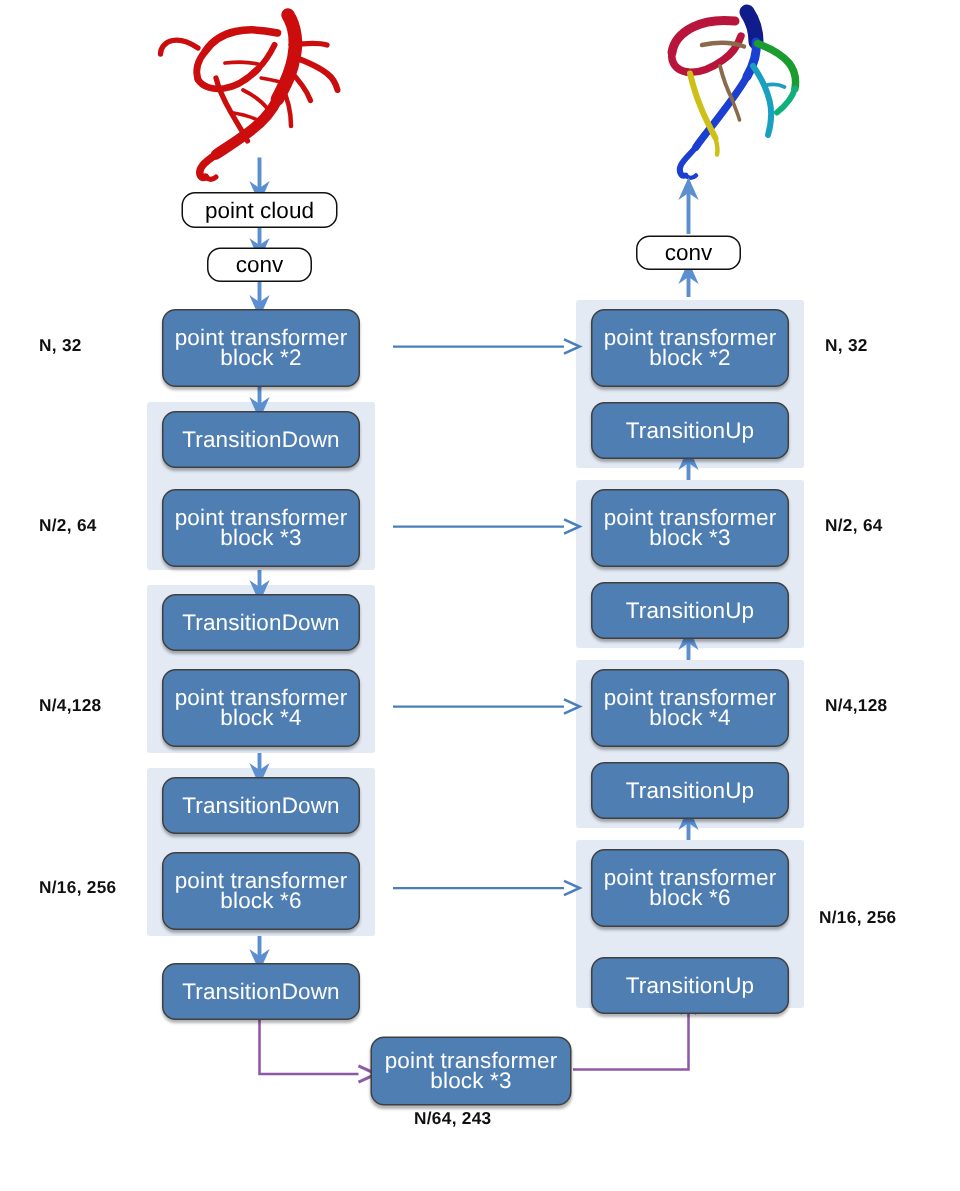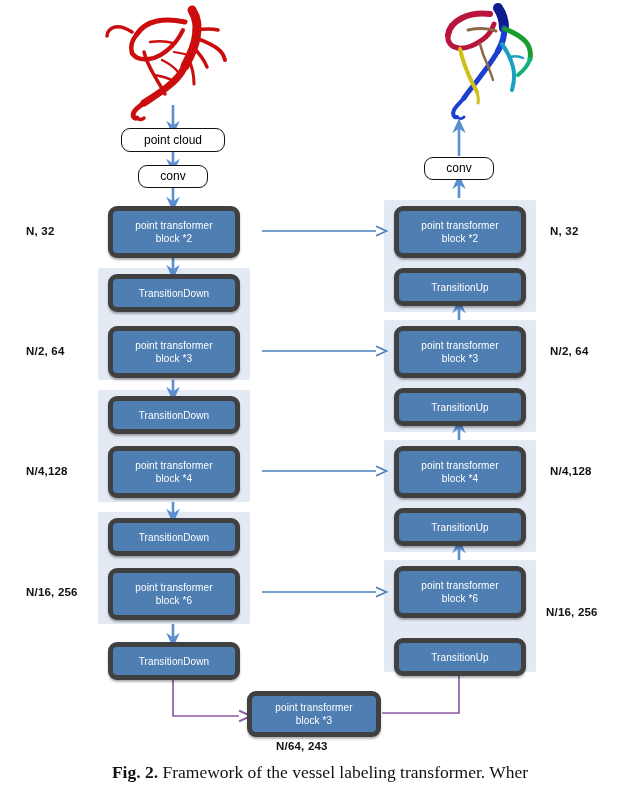--- a/index.html
+++ b/index.html
@@ -5,28 +5,28 @@
   html,body{margin:0;padding:0;background:#ffffff;}
   body{width:640px;height:794px;position:relative;overflow:hidden;
        font-family:"Liberation Sans",sans-serif;color:#000;}
   .fig{position:absolute;left:0;top:0;width:640px;height:794px;}
 
   
   .node{position:absolute;box-sizing:border-box;display:flex;
         align-items:center;justify-content:center;text-align:center;}
 
   
-  .blk{background:#4e7eb2;border:5px solid #404040;border-radius:9px;
-       color:#ffffff;font-size:10px;line-height:13px;
+  .blk{background:#4e7eb2;border:1px solid #404040;border-radius:9px;
+       color:#ffffff;font-size:15px;line-height:13px;
        box-shadow:0 2px 2px rgba(0,0,0,.30);letter-spacing:.1px;}
   .blk span{display:block;}
 
   
   .iobox{background:#ffffff;border:1.6px solid #111111;border-radius:9px;
-         color:#000000;font-size:12px;line-height:13px;}
+         color:#000000;font-size:15px;line-height:13px;}
 
   
   .grp{position:absolute;background:#e3eaf4;border-radius:2px;}
 
   
   .dim{position:absolute;font-size:11.5px;font-weight:bold;color:#111;
        white-space:nowrap;letter-spacing:.2px;}
 
   
   .wires{position:absolute;left:0;top:0;width:640px;height:794px;
@@ -253,17 +253,14 @@
   <div class="dim" style="left:26px;top:225px;">N, 32</div>
   <div class="dim" style="left:26px;top:345px;">N/2, 64</div>
   <div class="dim" style="left:26px;top:465px;">N/4,128</div>
   <div class="dim" style="left:26px;top:586px;">N/16, 256</div>
 
   <div class="dim" style="left:550px;top:225px;">N, 32</div>
   <div class="dim" style="left:550px;top:345px;">N/2, 64</div>
   <div class="dim" style="left:550px;top:465px;">N/4,128</div>
   <div class="dim" style="left:546px;top:606px;">N/16, 256</div>
 
-  <div class="caption">
-    <b>Fig. 2.</b><span> Framework of the vessel labeling transformer. Wher</span>
-  </div>
 
 </div>
 
 </body></html>

